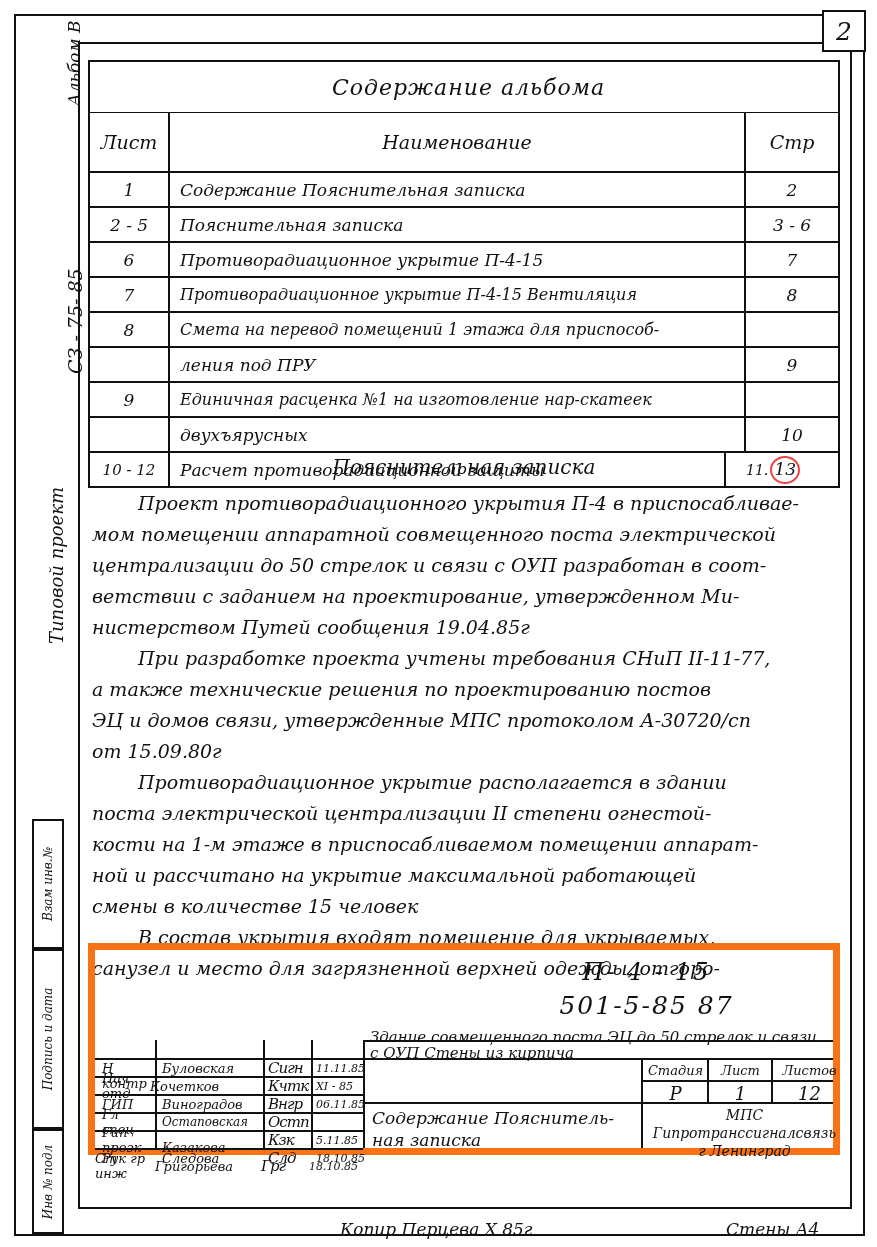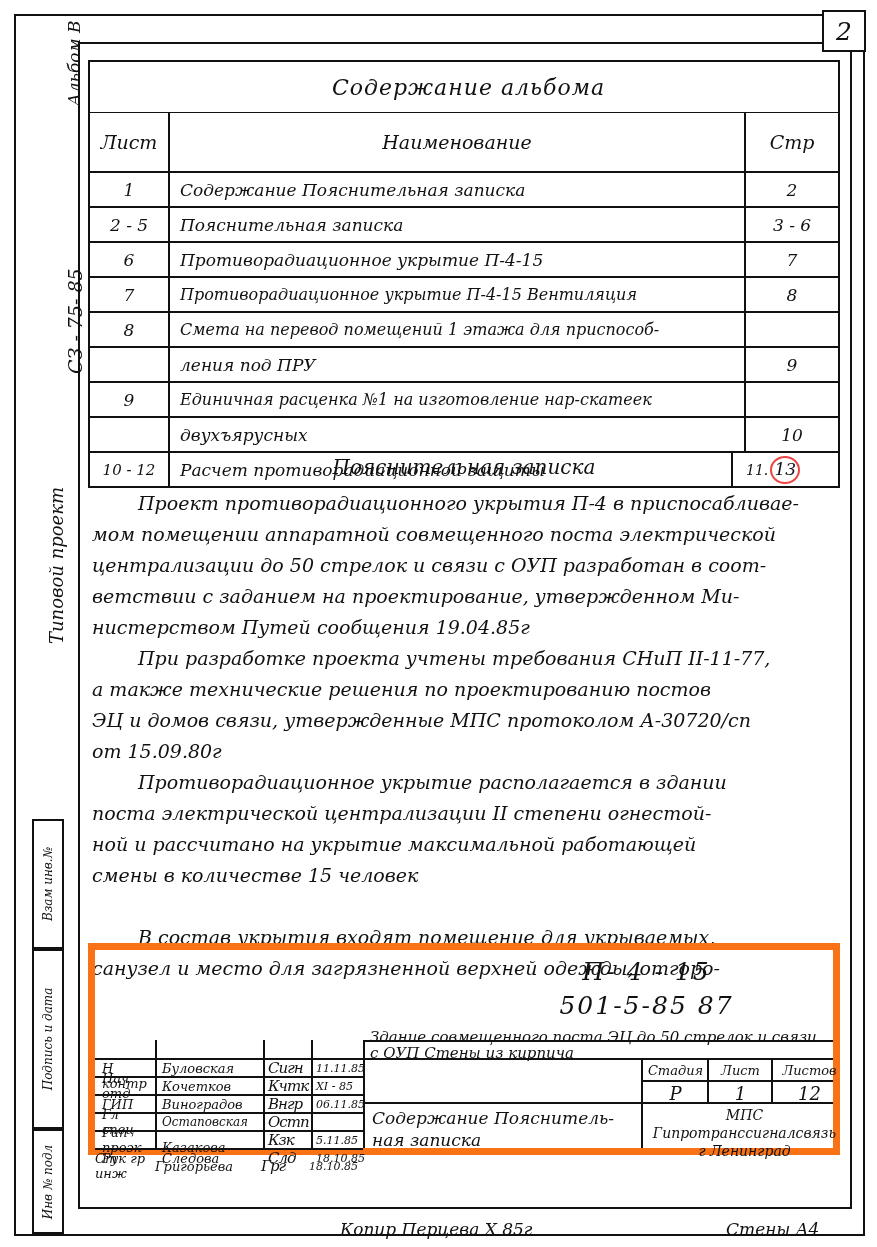--- a/index.html
+++ b/index.html
@@ -211,21 +211,21 @@
           <span class="hw">10</span>
         </div>
     </div>
     <div class="drow">
       <div class="c1">
           <span class="hw" style="font-size:15px">10 - 12</span>
         </div>
       <div class="c2">
           <span class="hw">Расчет противорадиационной защиты</span>
         </div>
-      <div class="c3" style="justify-content:flex-start;padding-left:13px;">
+      <div class="c3" style="justify-content:flex-start;padding-left:20px;">
         <span class="hw" style="font-size:14px">11.</span>
         <span class="hw circle">13</span>
       </div>
     </div>
   </div>
 
   <div class="note-title hw">Пояснительная записка</div>
 
   <div class="para hw" style="top:488px;">
     <p class="ind">Проект противорадиационного укрытия П-4 в приспосабливае-</p>
@@ -238,20 +238,21 @@
   <div class="para hw" style="top:643px;">
     <p class="ind">При разработке проекта учтены требования СНиП II-11-77,</p>
     <p>а также технические решения по проектированию постов</p>
     <p>ЭЦ и домов связи, утвержденные МПС протоколом А-30720/сп</p>
     <p>от 15.09.80г</p>
   </div>
 
   <div class="para hw" style="top:767px;">
     <p class="ind">Противорадиационное укрытие располагается в здании</p>
     <p>поста электрической централизации II степени огнестой-</p>
+    <p>кости на 1-м этаже в приспосабливаемом помещении аппарат-</p>
     <p>ной и рассчитано на укрытие максимальной работающей</p>
     <p>смены в количестве 15 человек</p>
   </div>
 
   <div class="para hw" style="top:922px;">
     <p class="ind">В состав укрытия входят помещение для укрываемых,</p>
     <p>санузел и место для загрязненной верхней одежды, отгоро-</p>
   </div>
 
   <div class="stamp">
@@ -294,21 +295,21 @@
     <div class="scell" style="left:548px;top:156px;width:200px;height:18px;justify-content:center;font-size:14px;">МПС</div>
     <div class="scell" style="left:548px;top:174px;width:200px;height:18px;justify-content:center;font-size:14px;">Гипротранссигналсвязь</div>
     <div class="scell" style="left:548px;top:192px;width:200px;height:18px;justify-content:center;font-size:14px;">г Ленинград</div>
 
     <div class="scell" style="left:4px;top:110px;width:56px;height:32px;">Н контр</div>
     <div class="scell" style="left:64px;top:110px;width:104px;height:16px;">Буловская</div>
     <div class="scell squiggle" style="left:170px;top:110px;width:46px;height:16px;">Сигн</div>
     <div class="scell" style="left:218px;top:110px;width:50px;height:16px;font-size:11px;">11.11.85</div>
 
     <div class="scell" style="left:4px;top:128px;width:56px;height:16px;">Нач отд</div>
-    <div class="scell" style="left:64px;top:128px;width:104px;height:17px;">Кочетков</div>
+    <div class="scell" style="left:52px;top:128px;width:104px;height:17px;">Кочетков</div>
     <div class="scell squiggle" style="left:170px;top:128px;width:68px;height:16px;">Кчтк</div>
     <div class="scell" style="left:218px;top:128px;width:50px;height:16px;font-size:11px;">XI - 85</div>
 
     <div class="scell" style="left:4px;top:146px;width:56px;height:16px;">ГИП</div>
     <div class="scell" style="left:64px;top:146px;width:104px;height:16px;">Виноградов</div>
     <div class="scell squiggle" style="left:170px;top:146px;width:46px;height:16px;">Внгр</div>
     <div class="scell" style="left:218px;top:146px;width:50px;height:16px;font-size:11px;">06.11.85</div>
 
     <div class="scell" style="left:4px;top:164px;width:56px;height:16px;">Гл спец</div>
     <div class="scell" style="left:64px;top:164px;width:104px;height:16px;font-size:12px;">Остаповская</div>

